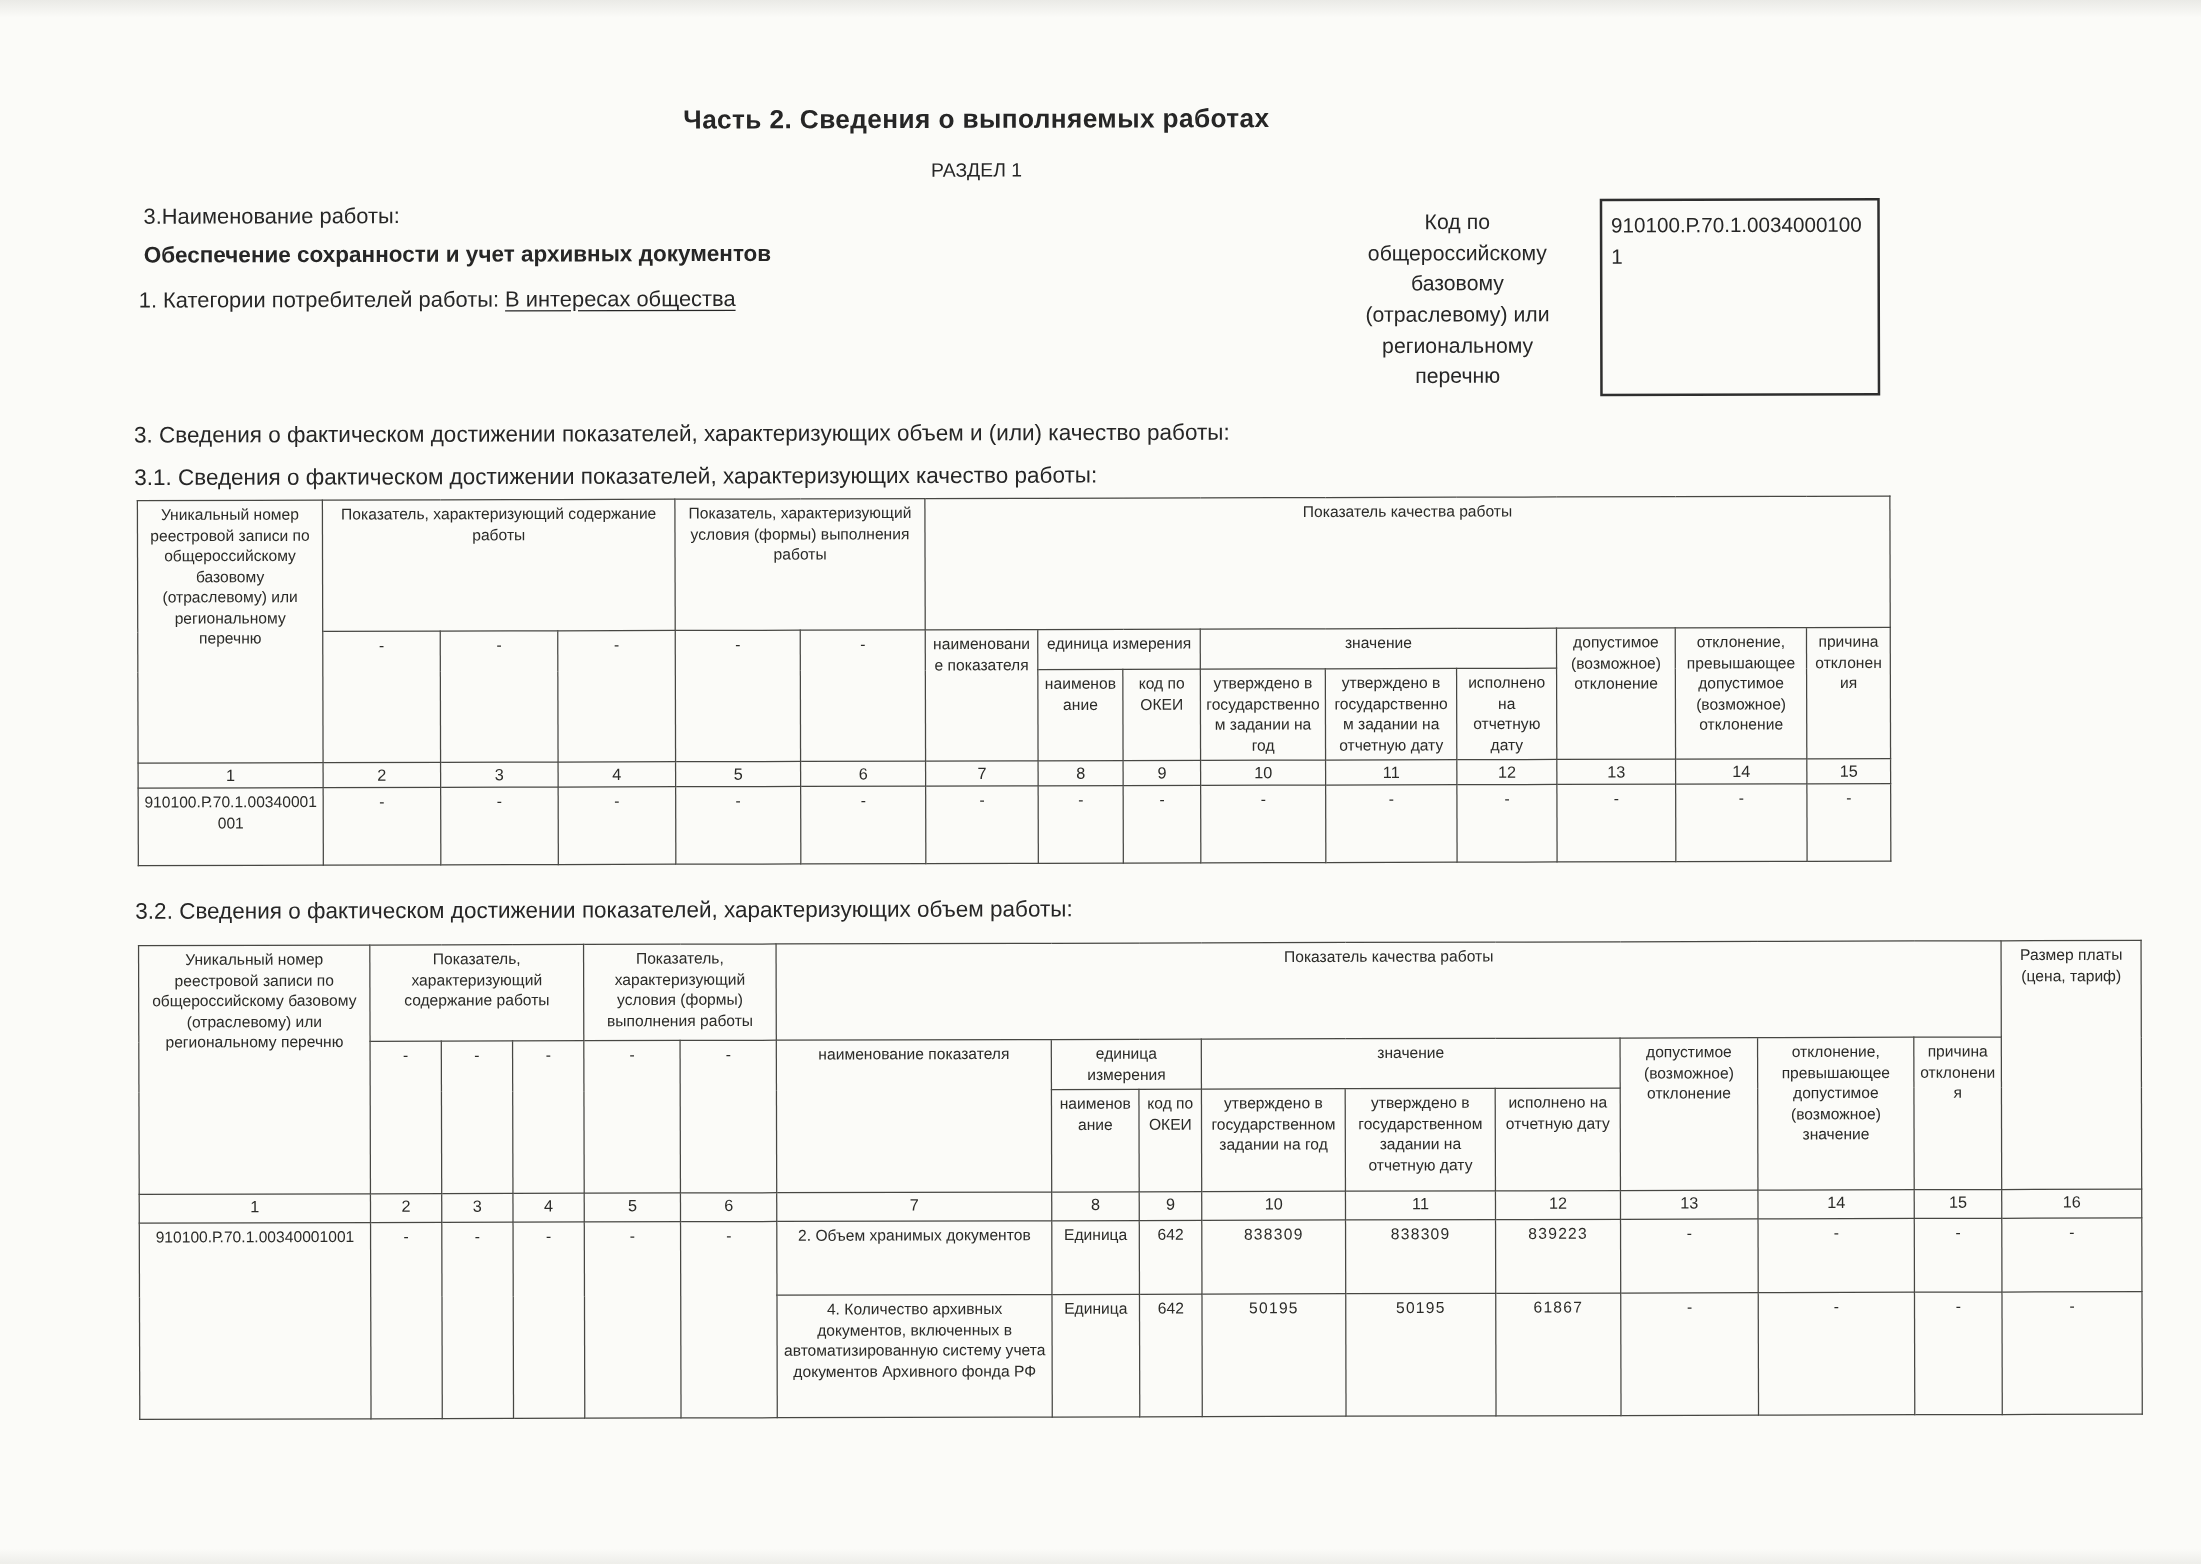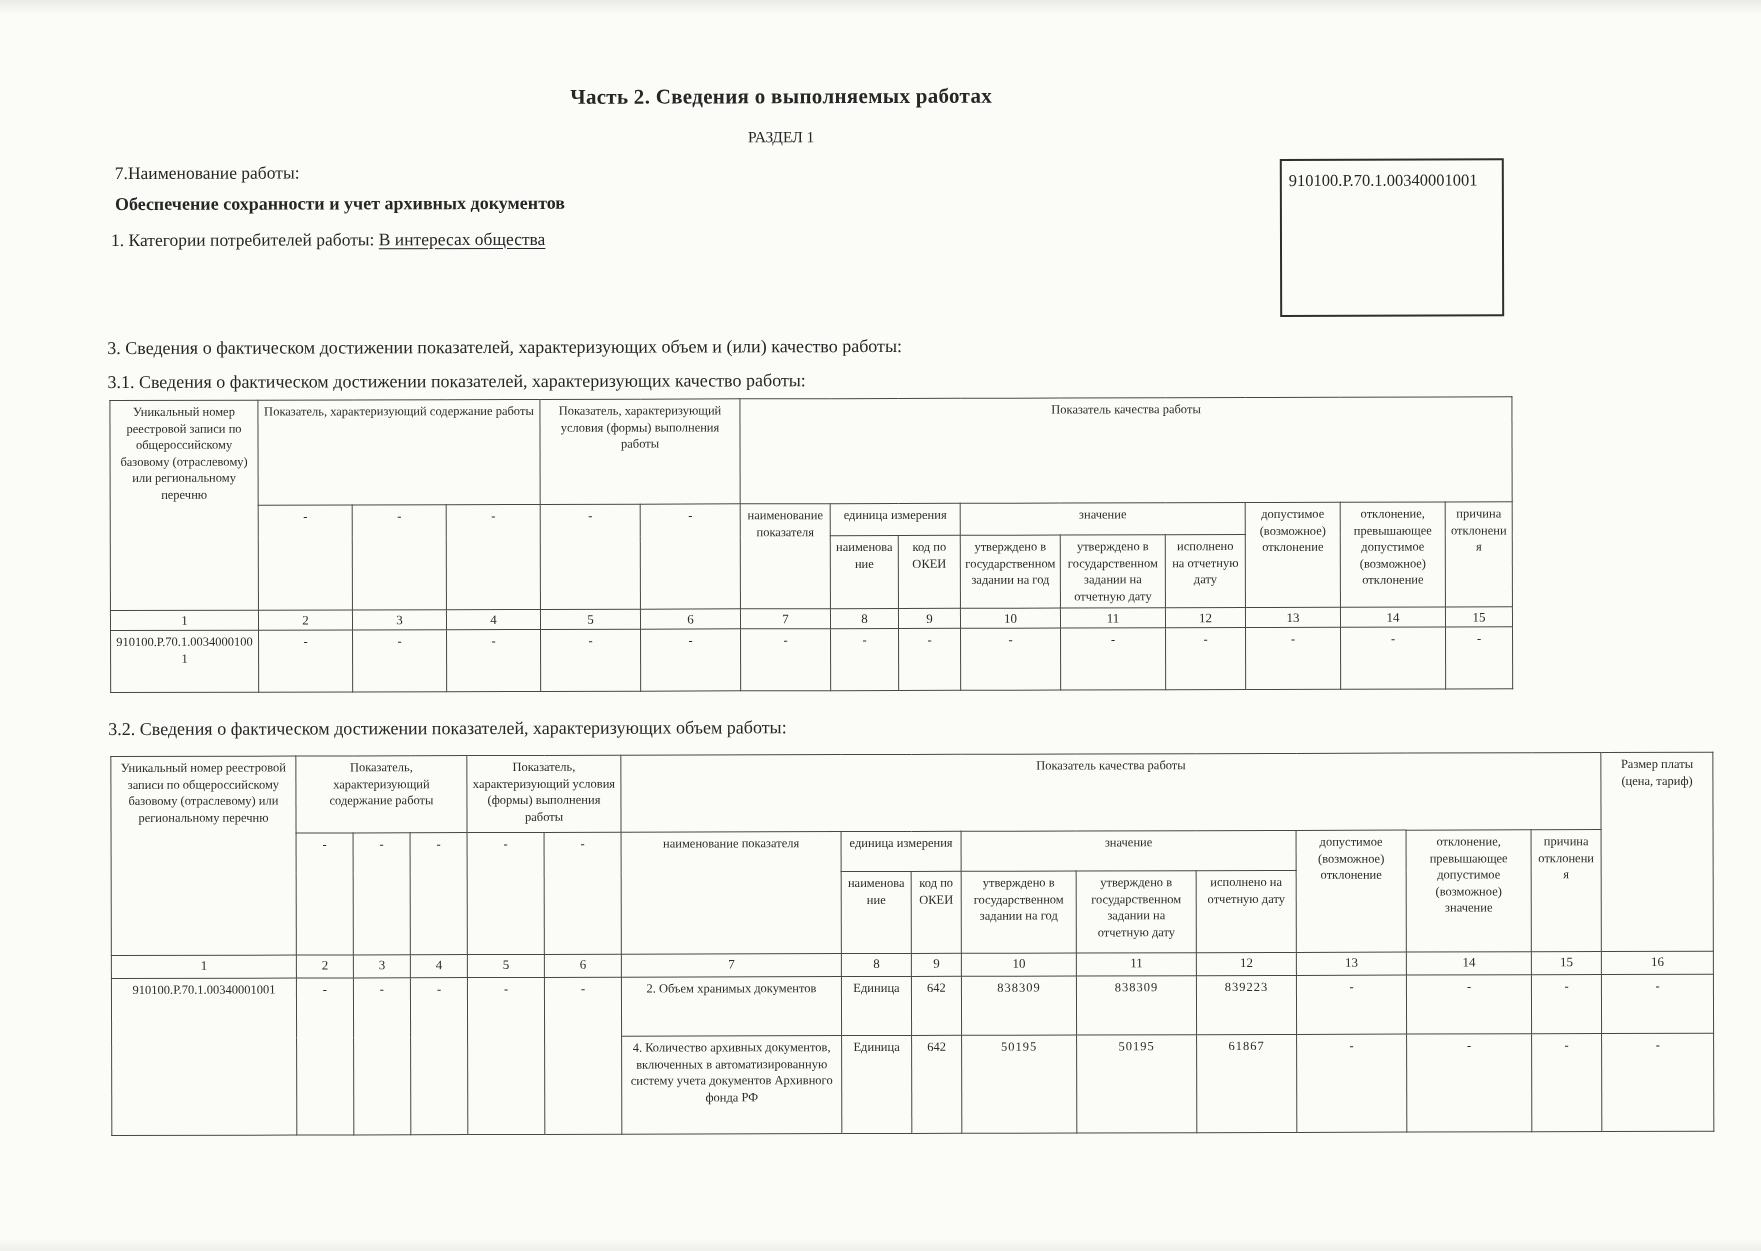--- a/index.html
+++ b/index.html
@@ -5,21 +5,21 @@
   html,body{margin:0;padding:0;}
   body{background:#e9e9e6;}
   .sheet{
     position:relative;
     width:1761px;height:1251px;
     margin:0 auto;
     background:
       linear-gradient(to bottom, rgba(190,190,184,0.28), rgba(255,255,255,0) 14px),
       linear-gradient(to top, rgba(190,190,184,0.22), rgba(255,255,255,0) 12px),
       #fbfbf8;
-    font-family:Liberation Serif, serif;
+    font-family:Liberation Sans, sans-serif;
     color:#262626;
     overflow:hidden;
   }
   .tilt{position:absolute;inset:0;transform:rotate(-0.15deg);transform-origin:50% 50%;}
 
   .title{position:absolute;top:84px;left:0;width:1565px;text-align:center;
     font-size:21px;font-weight:bold;letter-spacing:.3px;}
   .razdel{position:absolute;top:128px;left:0;width:1565px;text-align:center;font-size:15.5px;}
 
   .f1-label{position:absolute;top:161px;left:116px;font-size:17.5px;}
@@ -62,28 +62,29 @@
 </style>
 </head>
 <body>
 
 <div class="sheet">
 <div class="tilt">
 
   <div class="title">Часть 2. Сведения о выполняемых работах</div>
   <div class="razdel">РАЗДЕЛ 1</div>
 
-  <div class="f1-label">7.Наименование работы:</div>
+  <div class="f1-label">3.Наименование работы:</div>
   <div class="f1-value">Обеспечение сохранности и учет архивных документов</div>
 
   <div class="f2">
     <span>1. Категории потребителей работы:</span>
     <span class="val">В интересах общества</span>
   </div>
 
+  <div class="code-label">Код по общероссийскому базовому (отраслевому) или региональному перечню</div>
   <div class="code-box">
     <span>910100.Р.70.1.00340001001</span>
   </div>
 
   <div class="p3">3. Сведения о фактическом достижении показателей, характеризующих объем и (или) качество работы:</div>
   <div class="p31">3.1. Сведения о фактическом достижении показателей, характеризующих качество работы:</div>
 
   <table class="doc t31">
     <colgroup>
       <col style="width:148px">

